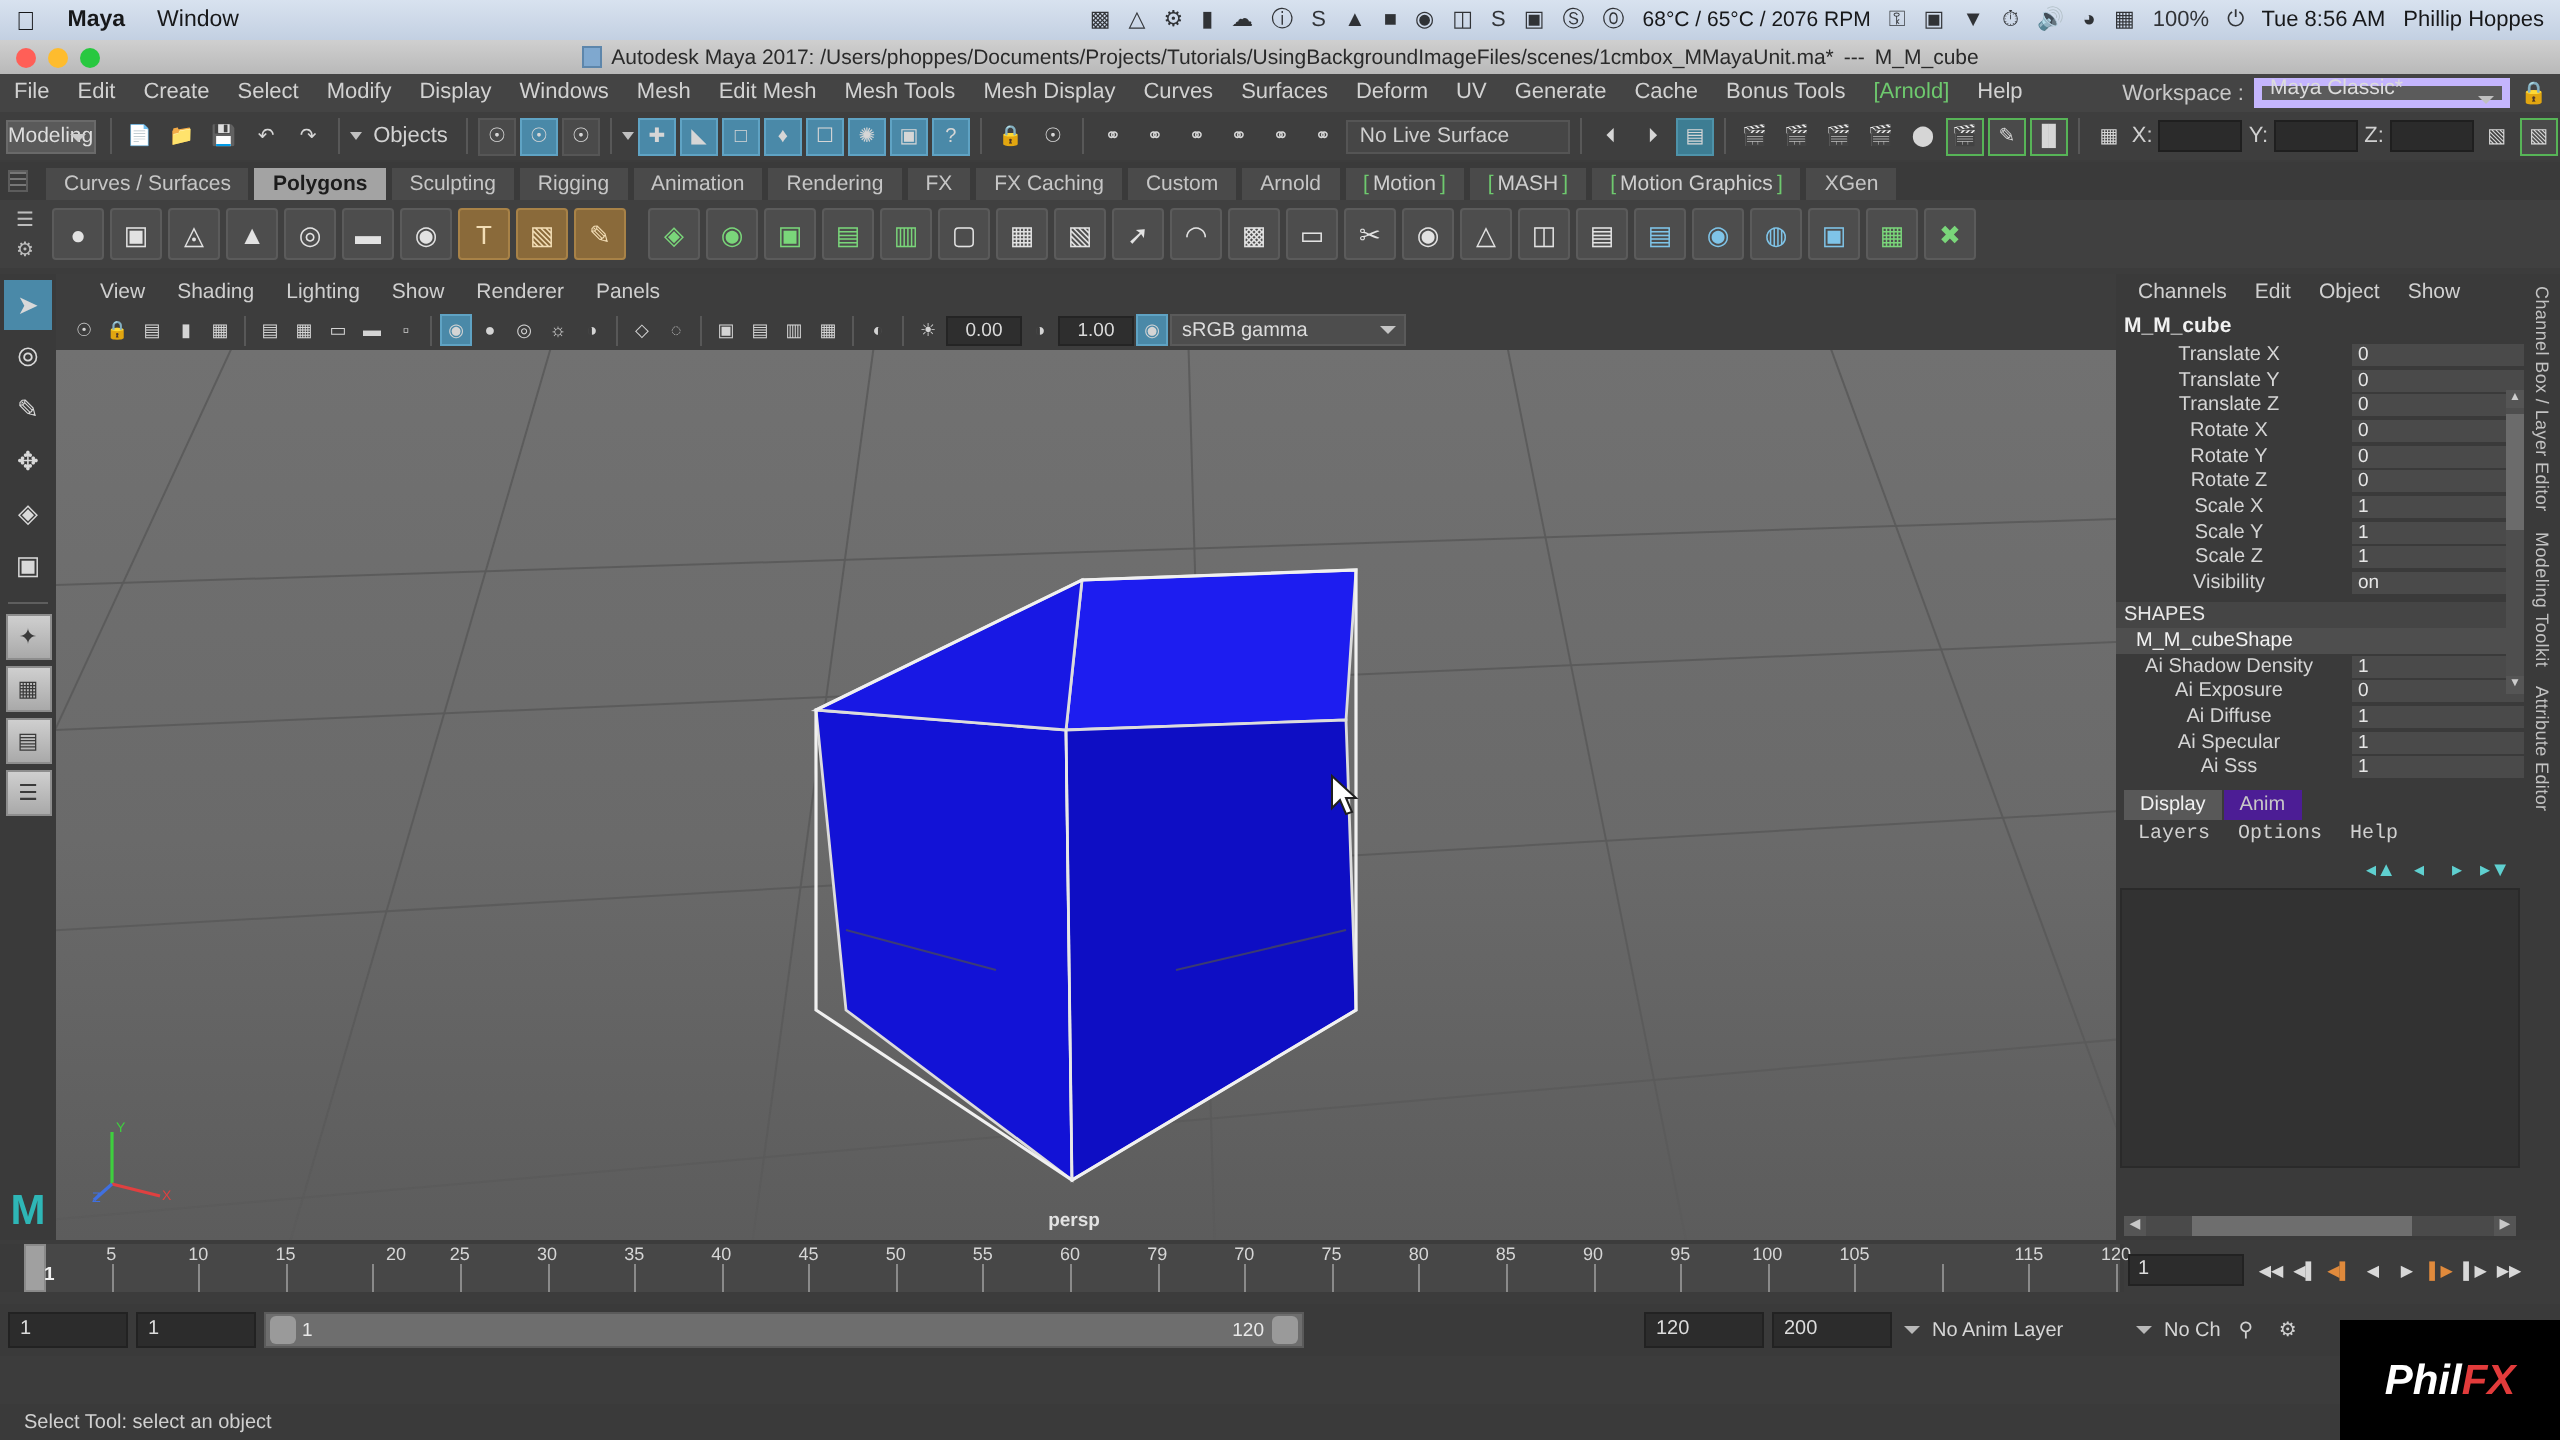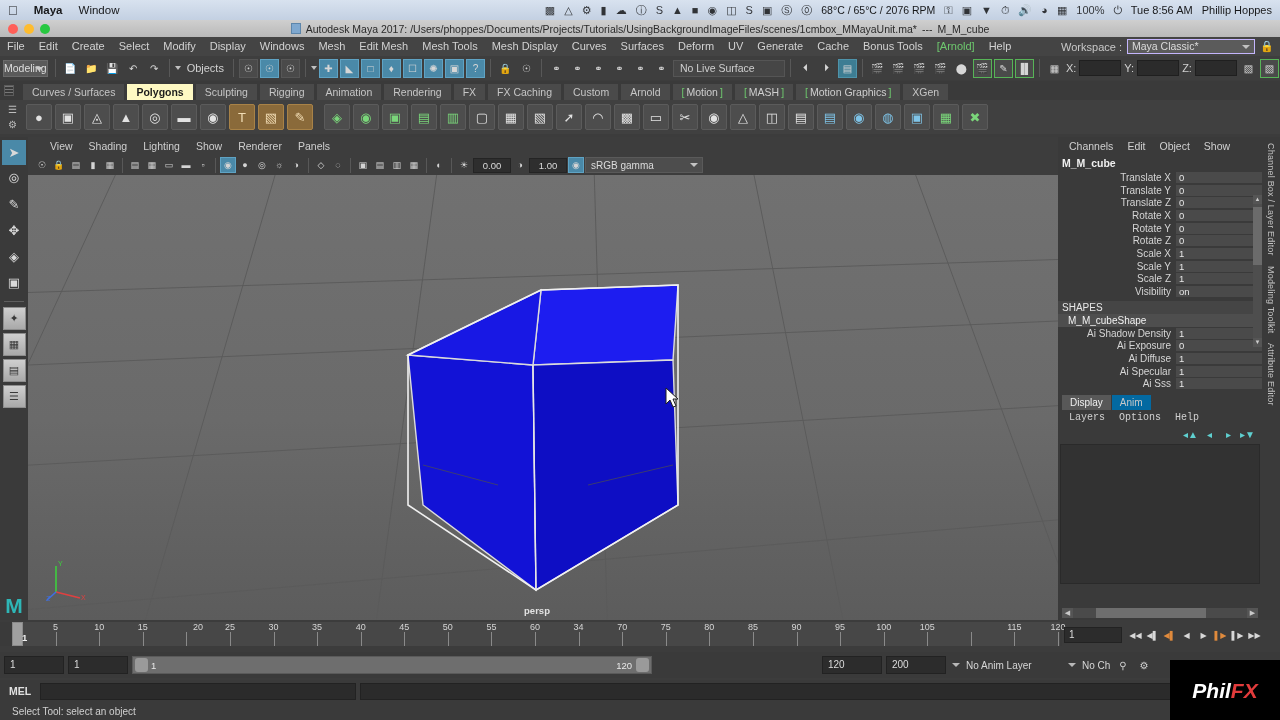--- a/index.html
+++ b/index.html
@@ -61,22 +61,22 @@
     font-size: 11px; color: #d2d2d2; white-space: nowrap; cursor: default;
   }
   .menu-item.arnold { color: #6ec96e; }
   .menu-item.arnold::before { content: "["; color: #6ec96e; }
   .menu-item.arnold::after { content: "]"; color: #6ec96e; }
   .workspace-zone {
     margin-left: auto; display: flex; align-items: center; gap: 5px; padding-right: 6px;
   }
   .ws-label { font-size: 11px; color: #c8c8c8; }
   .ws-select {
-    width: 128px; height: 15px; background: #5b5b5b; border: 1px solid #c4b5fd;
-    display: flex; align-items: flex-start; padding: 0 4px; font-size: 10.5px; color: #dcdcdc;
+    width: 128px; height: 15px; background: #5b5b5b; border: 4px solid #c4b5fd;
+    display: flex; align-items: flex-end; padding: 0 4px; font-size: 10.5px; color: #dcdcdc;
     position: relative;
   }
   .ws-select .caret {
     position: absolute; right: 4px; top: 5px;
     border-left: 4px solid transparent; border-right: 4px solid transparent;
     border-top: 4px solid #c0c0c0;
   }
   .lock-icon { width: 14px; height: 15px; display: flex; align-items: center; justify-content: center; font-size: 11px; color: #cdcdcd; }
 
   
@@ -131,21 +131,21 @@
   .shelf-grip {
     position: absolute; left: 4px; top: 4px; width: 10px; height: 11px;
     background: repeating-linear-gradient(to bottom, #777 0 1px, transparent 1px 3px);
     border: 1px solid #5c5c5c;
   }
   .shelf-tab {
     height: 17px; line-height: 17px; padding: 0 9px; font-size: 10.5px;
     color: #c6c6c6; background: #4a4a4a; border: 1px solid #3a3a3a; border-bottom: none;
     margin-right: 1px; white-space: nowrap;
   }
-  .shelf-tab.active { background: #fef9c3; color: #1c1c1c; font-weight: bold; }
+  .shelf-tab.active { background: #a3a3a3; color: #1c1c1c; font-weight: bold; }
   .shelf-tab.brk { color: #cfcfcf; }
   .shelf-tab.brk::before { content: "["; color: #6ec96e; margin-right: 2px; }
   .shelf-tab.brk::after  { content: "]"; color: #6ec96e; margin-left: 2px; }
 
   
   .shelf-icons {
     position: absolute; top: 100px; left: 0; width: 1280px; height: 34px;
     background: #404040; display: flex; align-items: center; gap: 3px; padding-left: 26px;
   }
   .shelf-side {
@@ -241,41 +241,41 @@
     position: absolute; top: 137px; left: 1058px; width: 204px; height: 483px;
     background: #3a3a3a;
   }
   .cb-menu { height: 18px; display: flex; align-items: center; gap: 0; padding-left: 4px; }
   .cb-menu-item { padding: 0 7px; font-size: 10.5px; color: #d0d0d0; line-height: 18px; }
   .cb-title { font-size: 10.5px; color: #f0f0f0; font-weight: bold; padding: 2px 0 2px 4px; }
   .cb-rows { position: relative; }
   .cb-row {
     display: flex; align-items: center; height: 12.7px; font-size: 10px; color: #d5d5d5;
   }
-  .cb-row .k { flex: 1; text-align: right; padding-right: 5px; white-space: nowrap; }
+  .cb-row .k { flex: 1; text-align: center; padding-right: 5px; white-space: nowrap; }
   .cb-row .v {
     width: 86px; height: 11px; background: #4a4a4a; color: #e6e6e6;
     font-size: 9.5px; padding-left: 3px; line-height: 11px;
   }
   .cb-section {
     font-size: 10px; color: #e8e8e8; background: #454545; padding: 1px 0 1px 4px; margin-top: 3px;
   }
   .cb-shape {
     font-size: 10px; color: #f2f2f2; background: #4e4e4e; padding: 1px 0 1px 10px;
   }
   .cb-scroll {
     position: absolute; right: 0; top: 24px; width: 9px; height: 152px; background: #4e4e4e;
   }
   .cb-scroll-thumb { position: absolute; top: 0; left: 0; width: 9px; height: 58px; background: #6b6b6b; }
   .cb-scroll-arrow { position: absolute; left: 0; width: 9px; height: 9px; background: #555; color: #ccc; font-size: 6px; text-align: center; line-height: 9px; }
 
   .layer-tabs { display: flex; align-items: flex-end; height: 16px; margin-top: 4px; padding-left: 4px; }
   .ltab {
     height: 15px; line-height: 15px; padding: 0 8px; font-size: 10px;
-    background: #0369a1; color: #c8c8c8; margin-right: 1px;
+    background: #4c1d95; color: #c8c8c8; margin-right: 1px;
   }
   .ltab.active { background: #585858; color: #f0f0f0; }
   .layer-menu { display: flex; align-items: center; padding-left: 4px; height: 15px; }
   .layer-menu-item { padding: 0 7px; font-size: 10px; color: #d0d0d0; line-height: 15px; font-family: Liberation Mono, monospace; }
   .layer-btns { display: flex; justify-content: flex-end; gap: 6px; padding: 3px 8px 0 0; }
   .lbtn { width: 13px; height: 13px; display: flex; align-items: center; justify-content: center; color: #5fd0d0; font-size: 10px; }
   .layer-list {
     margin: 3px 2px 0 2px; height: 140px; background: #323232; border: 1px solid #2a2a2a;
   }
   .panel-hscroll {
@@ -851,21 +851,21 @@
           <div class="ts-num" style="left: 348.667px;">40</div>
           <div class="ts-tick" style="left: 392.25px;"></div>
           <div class="ts-num" style="left: 392.25px;">45</div>
           <div class="ts-tick" style="left: 435.833px;"></div>
           <div class="ts-num" style="left: 435.833px;">50</div>
           <div class="ts-tick" style="left: 479.417px;"></div>
           <div class="ts-num" style="left: 479.417px;">55</div>
           <div class="ts-tick" style="left: 523px;"></div>
           <div class="ts-num" style="left: 523px;">60</div>
           <div class="ts-tick" style="left: 566.583px;"></div>
-          <div class="ts-num" style="left: 566.583px;">34</div>
+          <div class="ts-num" style="left: 566.583px;">79</div>
           <div class="ts-tick" style="left: 610.167px;"></div>
           <div class="ts-num" style="left: 610.167px;">70</div>
           <div class="ts-tick" style="left: 653.75px;"></div>
           <div class="ts-num" style="left: 653.75px;">75</div>
           <div class="ts-tick" style="left: 697.333px;"></div>
           <div class="ts-num" style="left: 697.333px;">80</div>
           <div class="ts-tick" style="left: 740.917px;"></div>
           <div class="ts-num" style="left: 740.917px;">85</div>
           <div class="ts-tick" style="left: 784.5px;"></div>
           <div class="ts-num" style="left: 784.5px;">90</div>
@@ -916,25 +916,20 @@
       </div>
     <span class="dd-text" style="width:96px">No Anim Layer</span>
     <div class="dd-caret">
         <i></i>
       </div>
     <span class="dd-text">No Ch</span>
     <div class="anim-pref">⚲</div>
     <div class="anim-pref">⚙</div>
   </div>
 
-  <div class="cmd-row">
-    <span class="mel-label">MEL</span>
-    <div class="cmd-input" style="width:316px"></div>
-    <div class="cmd-input" style="flex:1"></div>
-  </div>
 
   <div class="status-row">
     <span class="status-text">Select Tool: select an object</span>
   </div>
 
   <div class="watermark">
     <span class="wm-text"><span>Phil</span><span class="wm-fx">FX</span></span>
   </div>
 
 </div>

